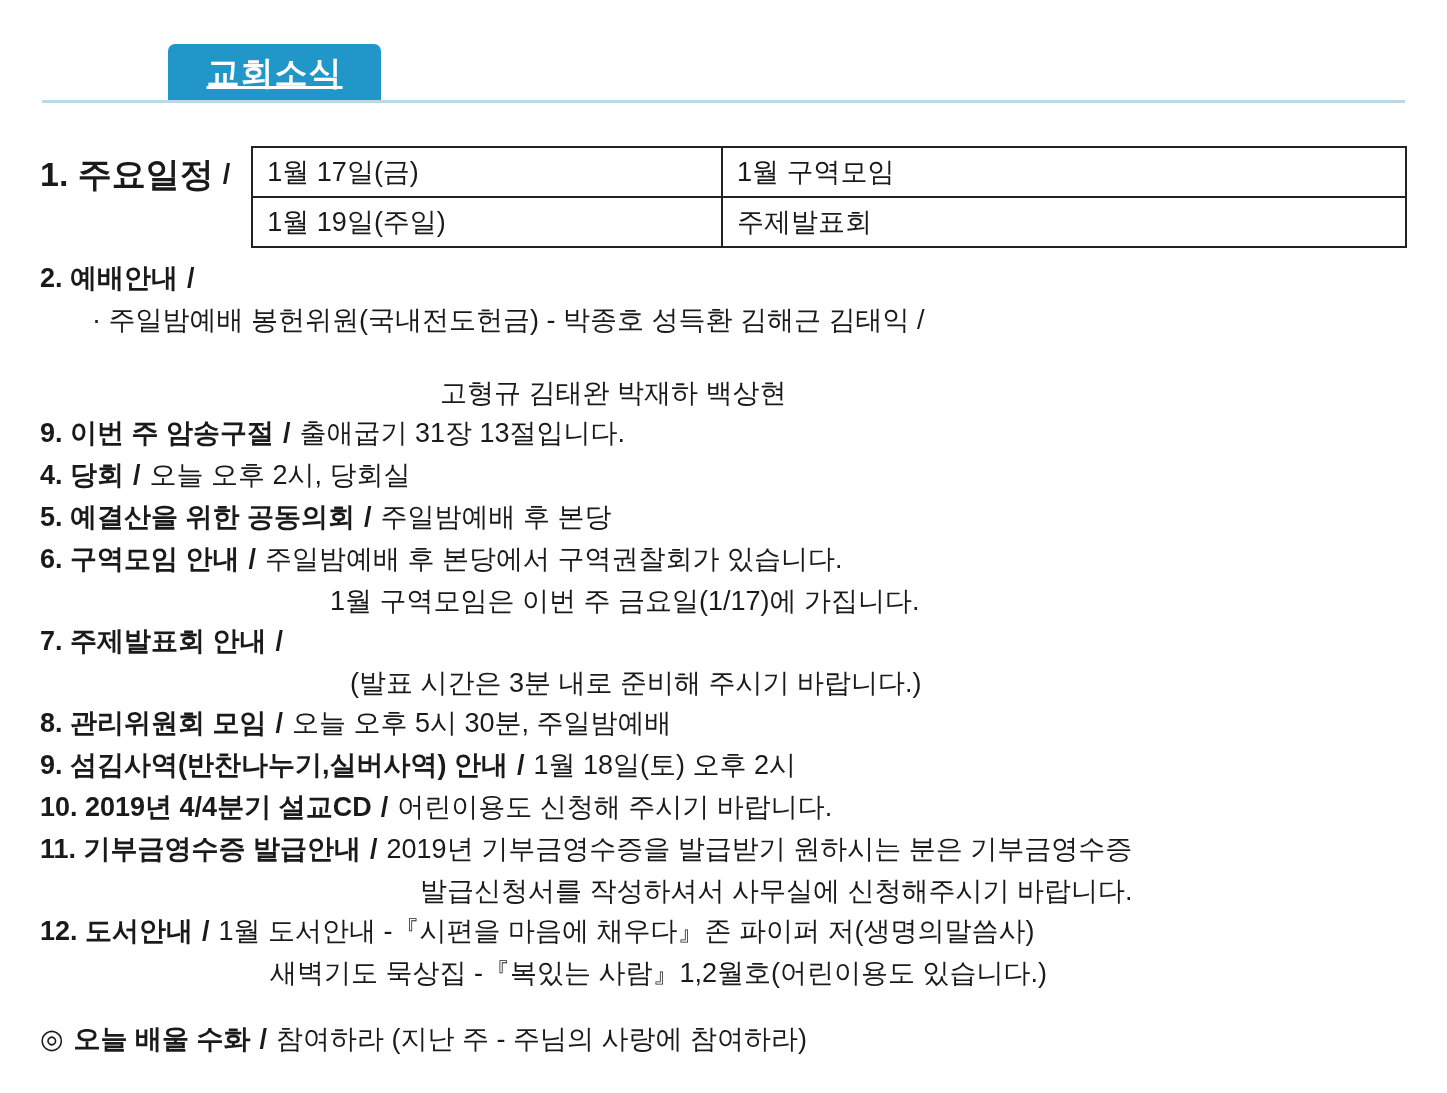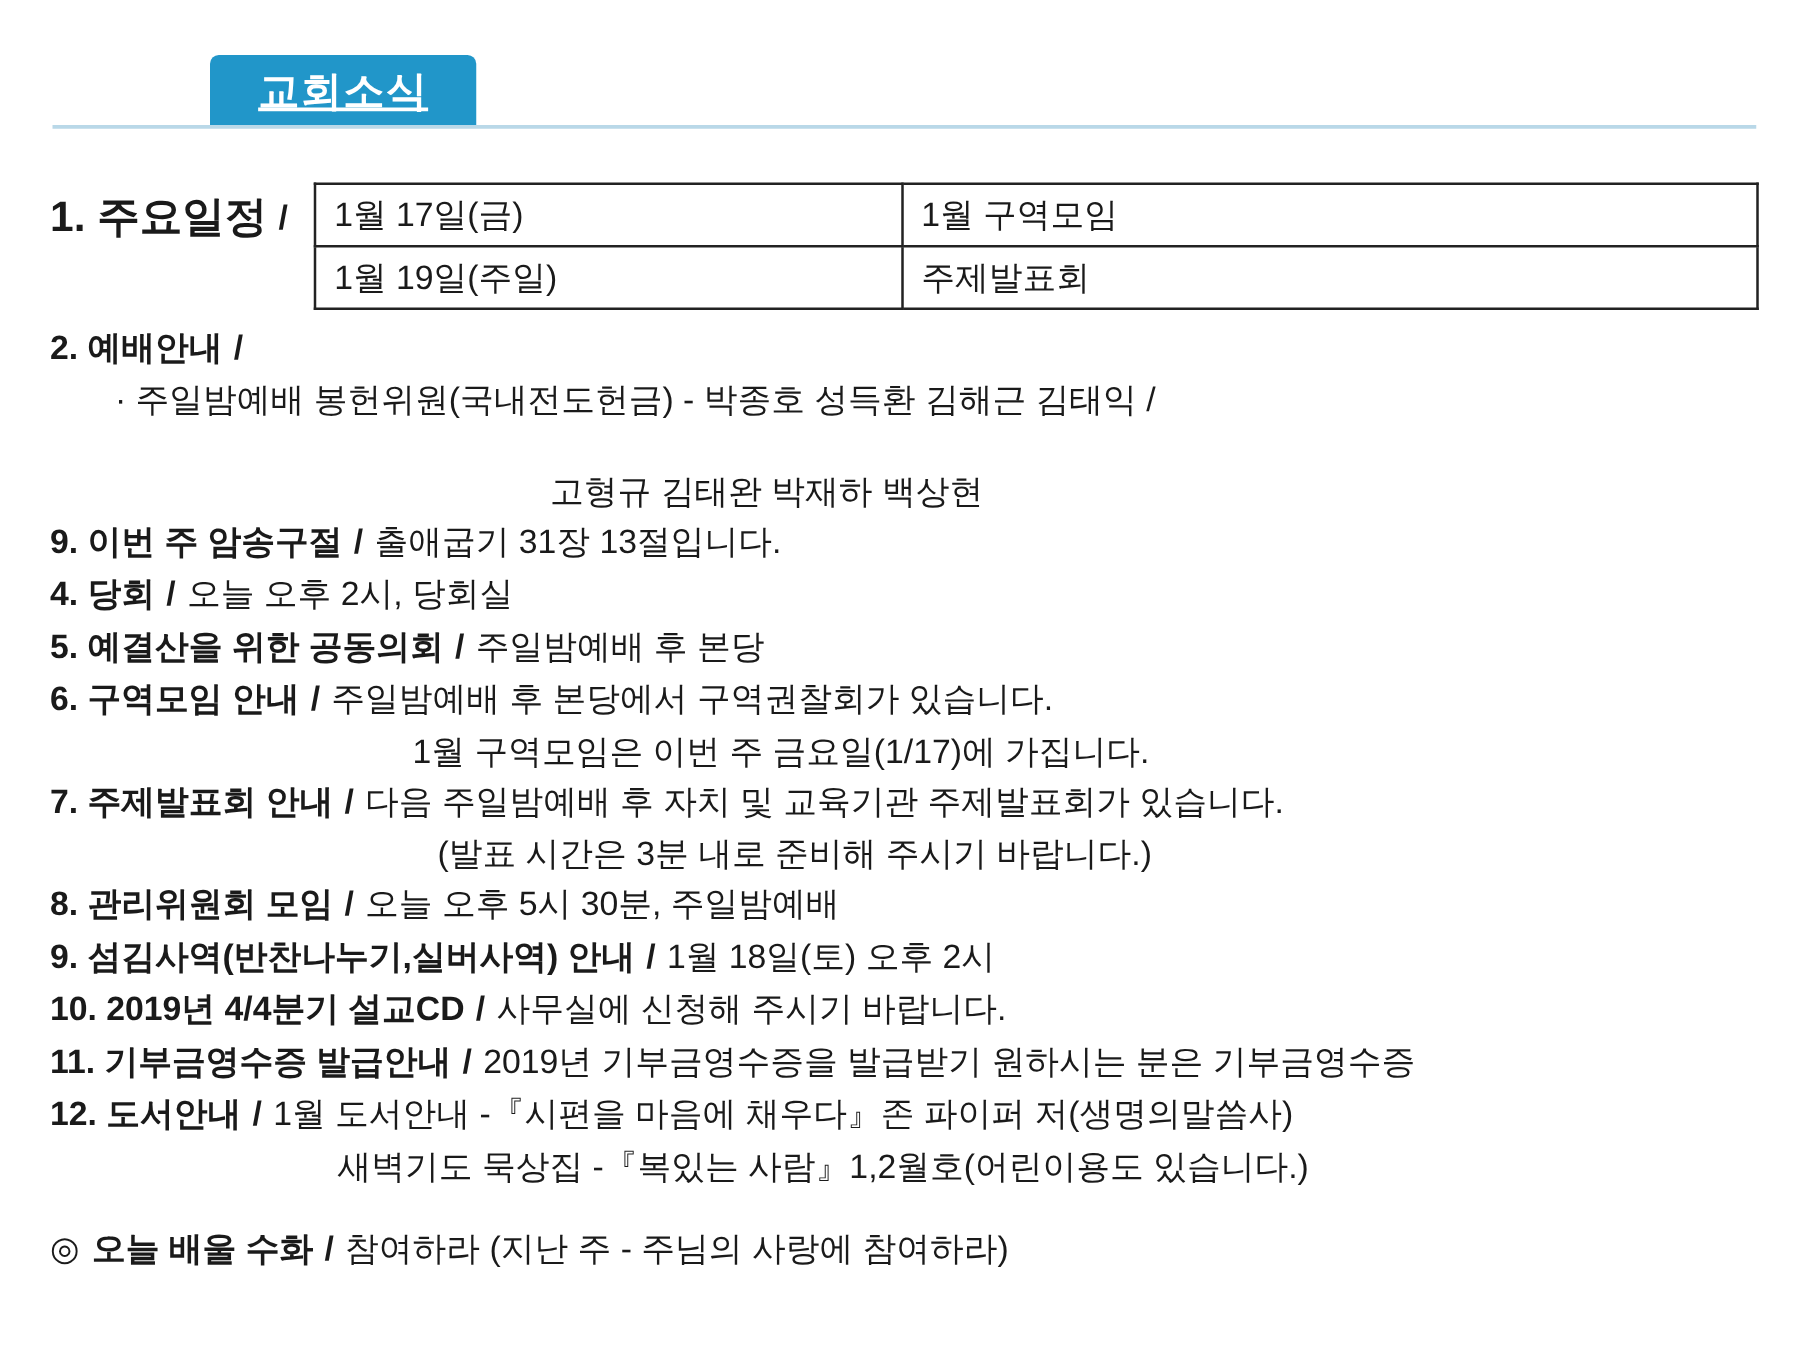--- a/index.html
+++ b/index.html
@@ -194,47 +194,47 @@
   <div class="item">
     <span class="num-title">6. 구역모임 안내</span>
     <span class="slash">/</span>
     <span class="detail">주일밤예배 후 본당에서 구역권찰회가 있습니다.</span>
   </div>
   <div class="sub-line indent-290">1월 구역모임은 이번 주 금요일(1/17)에 가집니다.</div>
 
   <div class="item">
     <span class="num-title">7. 주제발표회 안내</span>
     <span class="slash">/</span>
-    <span class="detail">다음 주일밤예배 후 자치 및 교육기관 주제발표회가 있습니다.</span>
   </div>
   <div class="sub-line indent-310">(발표 시간은 3분 내로 준비해 주시기 바랍니다.)</div>
 
   <div class="item">
     <span class="num-title">8. 관리위원회 모임</span>
     <span class="slash">/</span>
     <span class="detail">오늘 오후 5시 30분, 주일밤예배</span>
   </div>
 
   <div class="item">
     <span class="num-title">9. 섬김사역(반찬나누기,실버사역) 안내</span>
     <span class="slash">/</span>
     <span class="detail">1월 18일(토) 오후 2시</span>
   </div>
 
   <div class="item">
     <span class="num-title">10. 2019년 4/4분기 설교CD</span>
     <span class="slash">/</span>
-    <span class="detail">사무실에 신청해 주시기 바랍니다.</span>
+    <span class="detail">어린이용도 신청해 주시기 바랍니다.</span>
   </div>
 
   <div class="item">
     <span class="num-title">11. 기부금영수증 발급안내</span>
     <span class="slash">/</span>
     <span class="detail">2019년 기부금영수증을 발급받기 원하시는 분은 기부금영수증</span>
   </div>
+  <div class="sub-line indent-380">발급신청서를 작성하셔서 사무실에 신청해주시기 바랍니다.</div>
 
   <div class="item">
     <span class="num-title">12. 도서안내</span>
     <span class="slash">/</span>
     <span class="detail">1월 도서안내 -『시편을 마음에 채우다』존 파이퍼 저(생명의말씀사)</span>
   </div>
   <div class="sub-line indent-230">새벽기도 묵상집 -『복있는 사람』1,2월호(어린이용도 있습니다.)</div>
 
   <div class="footer-item">
     <span class="circle-mark">◎</span>

